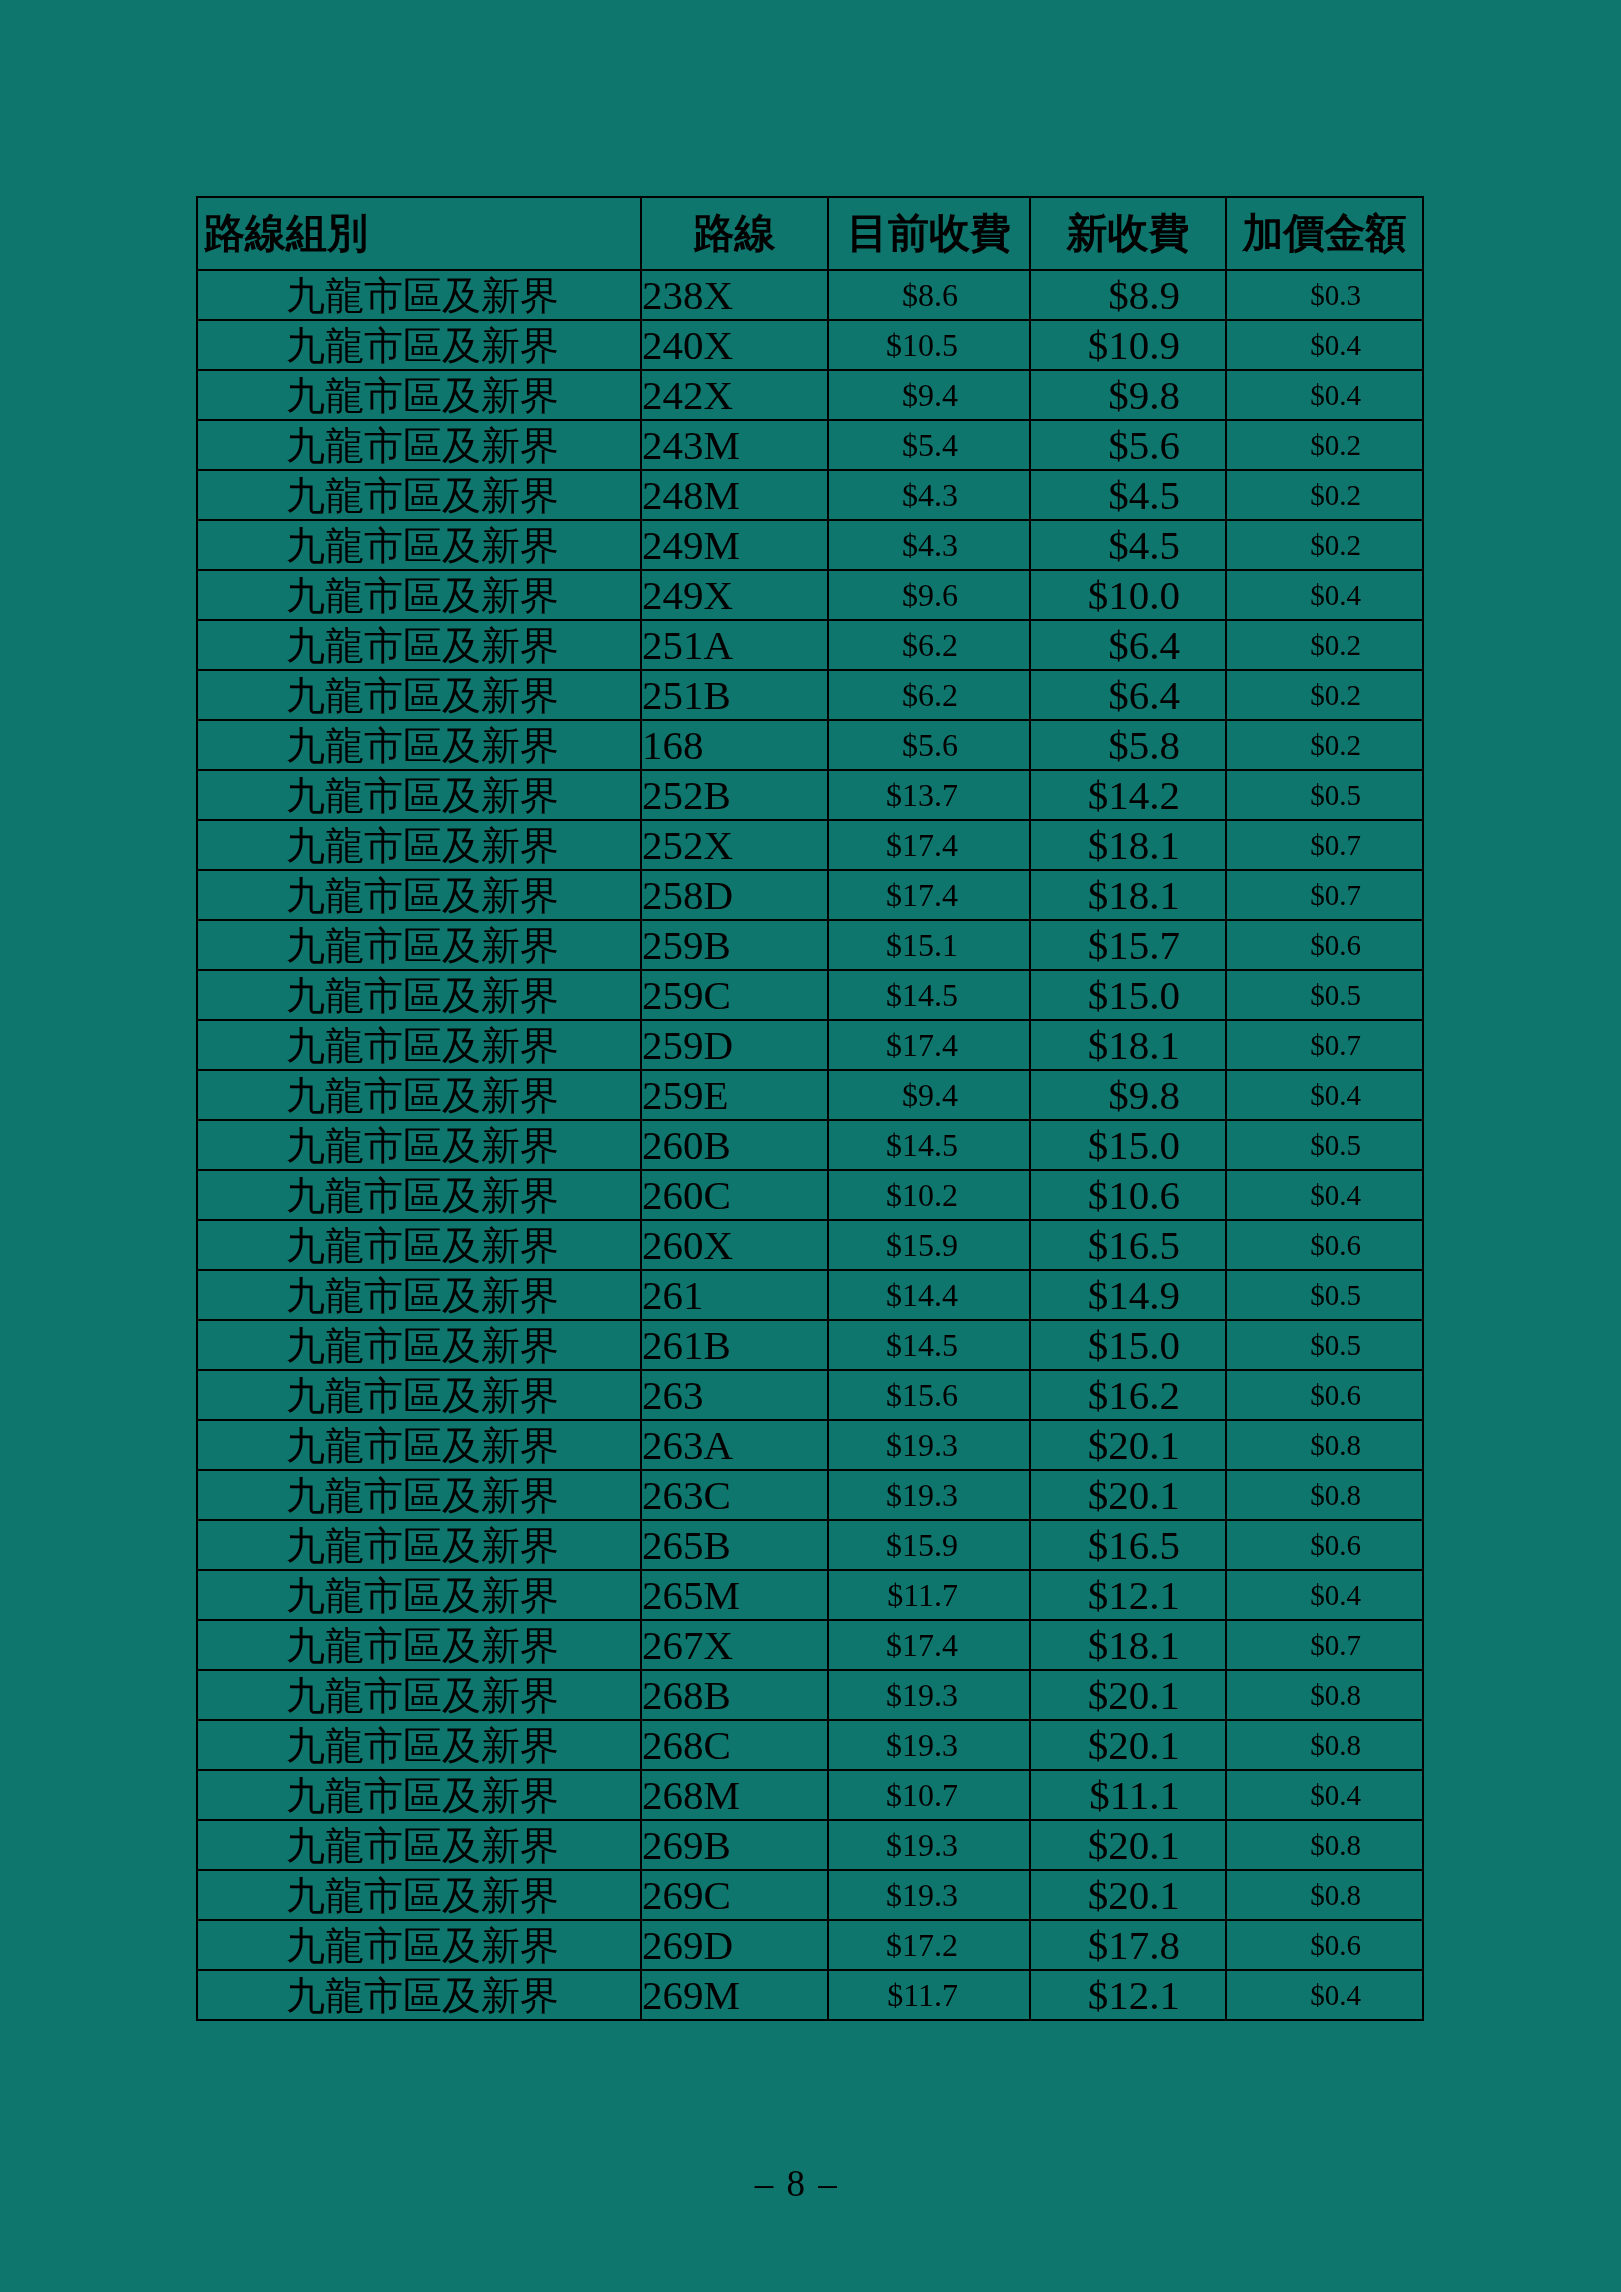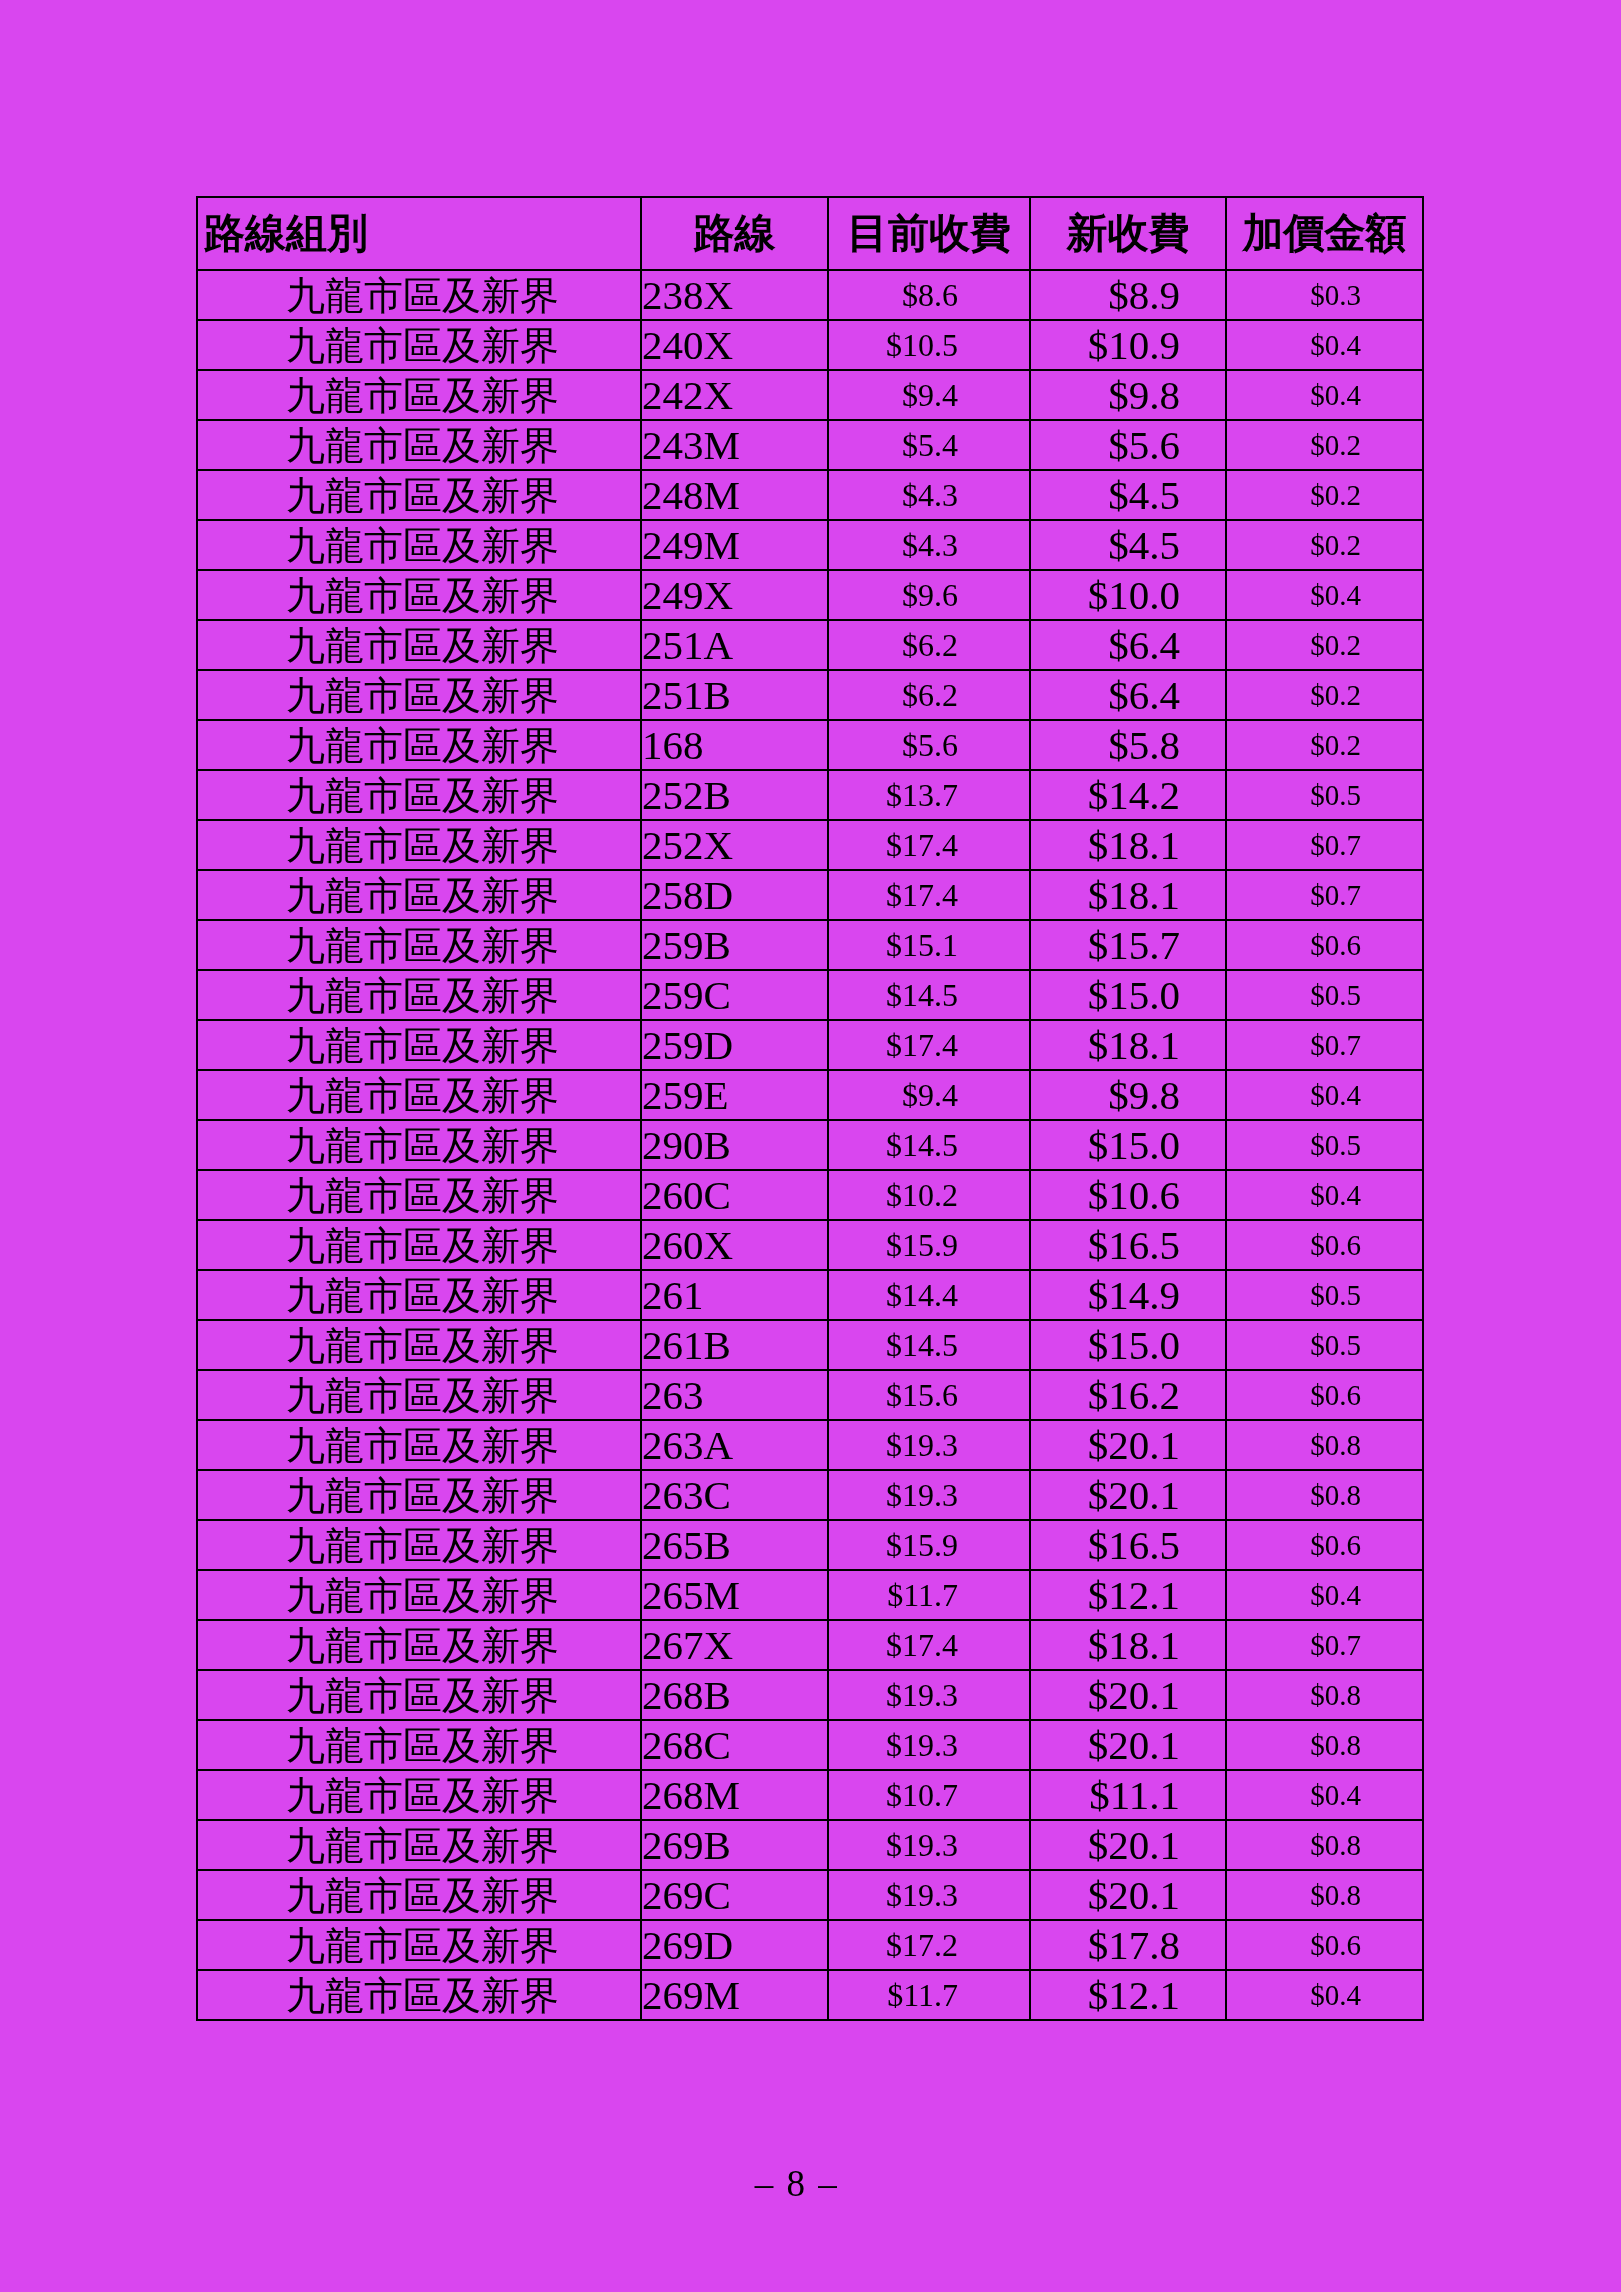--- a/index.html
+++ b/index.html
@@ -4,21 +4,21 @@
 <style>
   html, body {
     margin: 0;
     padding: 0;
     background: #ffffff;
   }
   .page {
     position: relative;
     width: 1621px;
     height: 2293px;
-    background: #d946ef;
+    background: #0f766e;
     color: #000000;
     font-family: "Liberation Serif", "DejaVu Serif", serif;
     overflow: hidden;
   }
   table.fare-table {
     position: absolute;
     left: 196px;
     top: 196px;
     border-collapse: collapse;
     table-layout: fixed;
@@ -198,21 +198,21 @@
         </tr>
         <tr>
           <td class="c0">九龍市區及新界</td>
           <td class="c1">259E</td>
           <td class="c2">$9.4</td>
           <td class="c3">$9.8</td>
           <td class="c4">$0.4</td>
         </tr>
         <tr>
           <td class="c0">九龍市區及新界</td>
-          <td class="c1">290B</td>
+          <td class="c1">260B</td>
           <td class="c2">$14.5</td>
           <td class="c3">$15.0</td>
           <td class="c4">$0.5</td>
         </tr>
         <tr>
           <td class="c0">九龍市區及新界</td>
           <td class="c1">260C</td>
           <td class="c2">$10.2</td>
           <td class="c3">$10.6</td>
           <td class="c4">$0.4</td>

